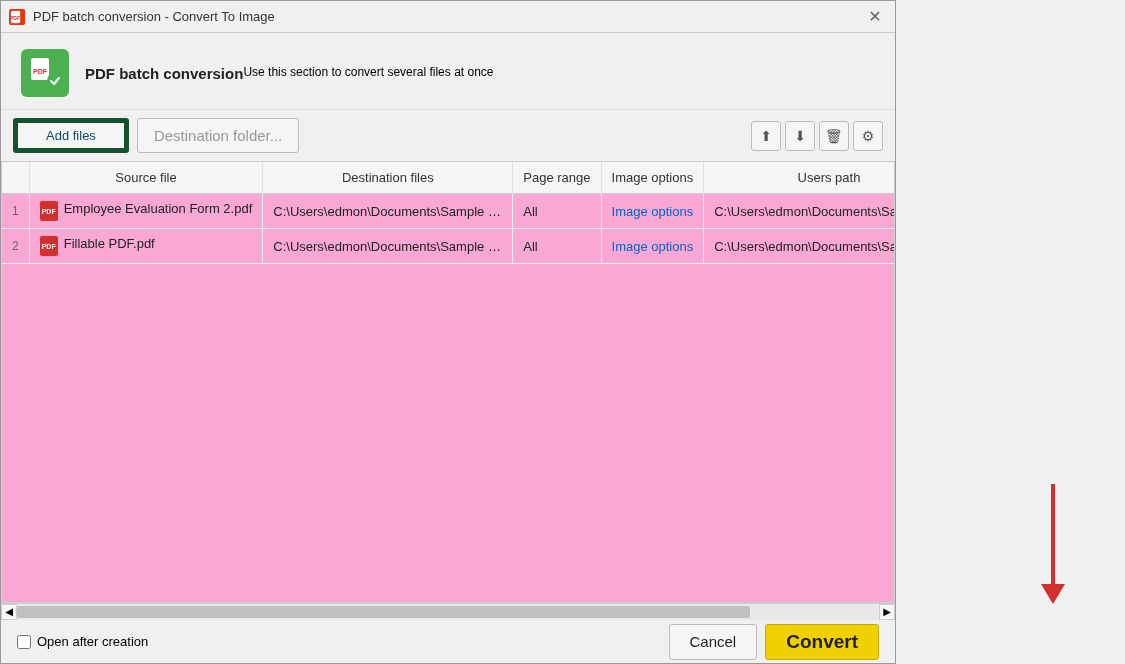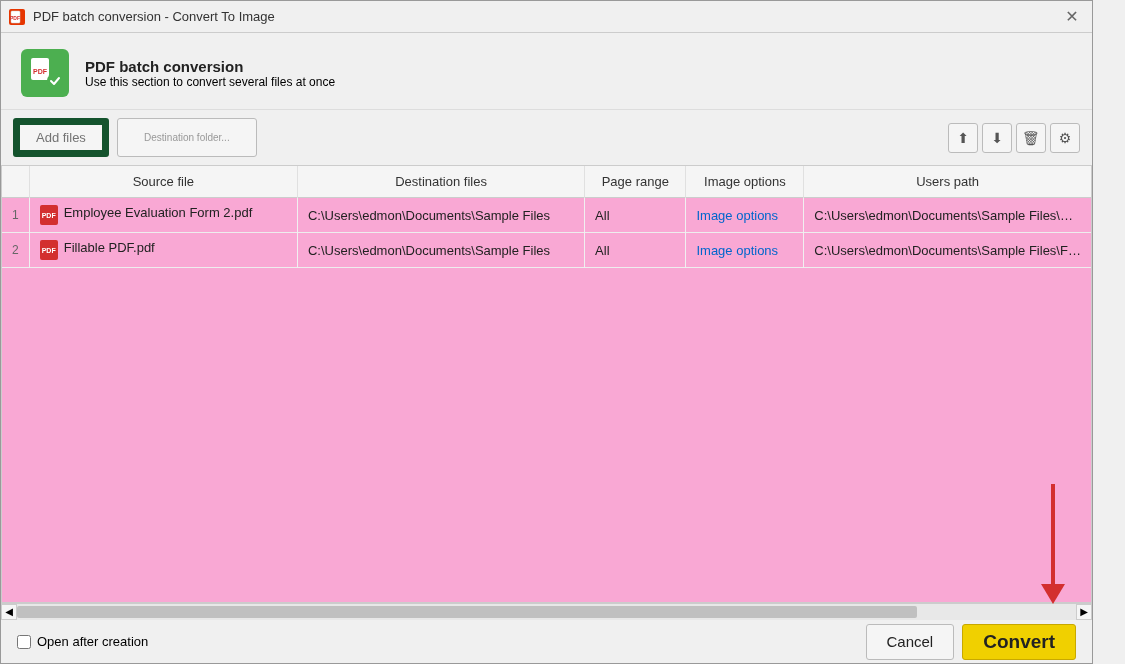--- a/index.html
+++ b/index.html
@@ -6,21 +6,21 @@
     body {
       font-family: 'Segoe UI', Arial, sans-serif;
       font-size: 13px;
       background: #f0f0f0;
       width: 1125px;
       height: 664px;
       overflow: hidden;
       position: relative;
     }
     .window {
-      width: 1093px;
+      width: 896px;
       height: 664px;
       background: #f0f0f0;
       display: flex;
       flex-direction: column;
       border: 1px solid #999;
     }
     .title-bar {
       background: #f0f0f0;
       height: 32px;
       display: flex;
@@ -75,21 +75,21 @@
       background: #4caf50;
       border-radius: 6px;
       display: flex;
       align-items: center;
       justify-content: center;
       position: relative;
       flex-shrink: 0;
     }
     .header-text-group {
       display: flex;
-      flex-direction: column;
+      flex-direction: row;
     }
     .header-title {
       font-size: 15px;
       font-weight: bold;
       color: #222;
     }
     .header-subtitle {
       font-size: 12px;
       color: #000000;
     }
@@ -104,35 +104,35 @@
     }
     .toolbar-left {
       display: flex;
       gap: 8px;
     }
     .toolbar-right {
       display: flex;
       gap: 4px;
     }
     .btn {
-      padding: 5px 16px;
-      border: 7px solid #14532d;
+      padding: 5px 28px;
+      border: 5px solid #14532d;
       background: #f5f5f5;
       border-radius: 3px;
       cursor: pointer;
       font-size: 13px;
-      color: #737373;
+      color: #0c4a6e;
     }
     .btn-destination {
       padding: 5px 16px;
       border: 1px solid #bbb;
       background: #f5f5f5;
       border-radius: 3px;
       cursor: pointer;
-      font-size: 10px;
+      font-size: 15px;
       color: #999;
       min-width: 140px;
     }
     .icon-btn {
       width: 30px;
       height: 30px;
       border: 1px solid #bbb;
       background: #f5f5f5;
       border-radius: 3px;
       cursor: pointer;

